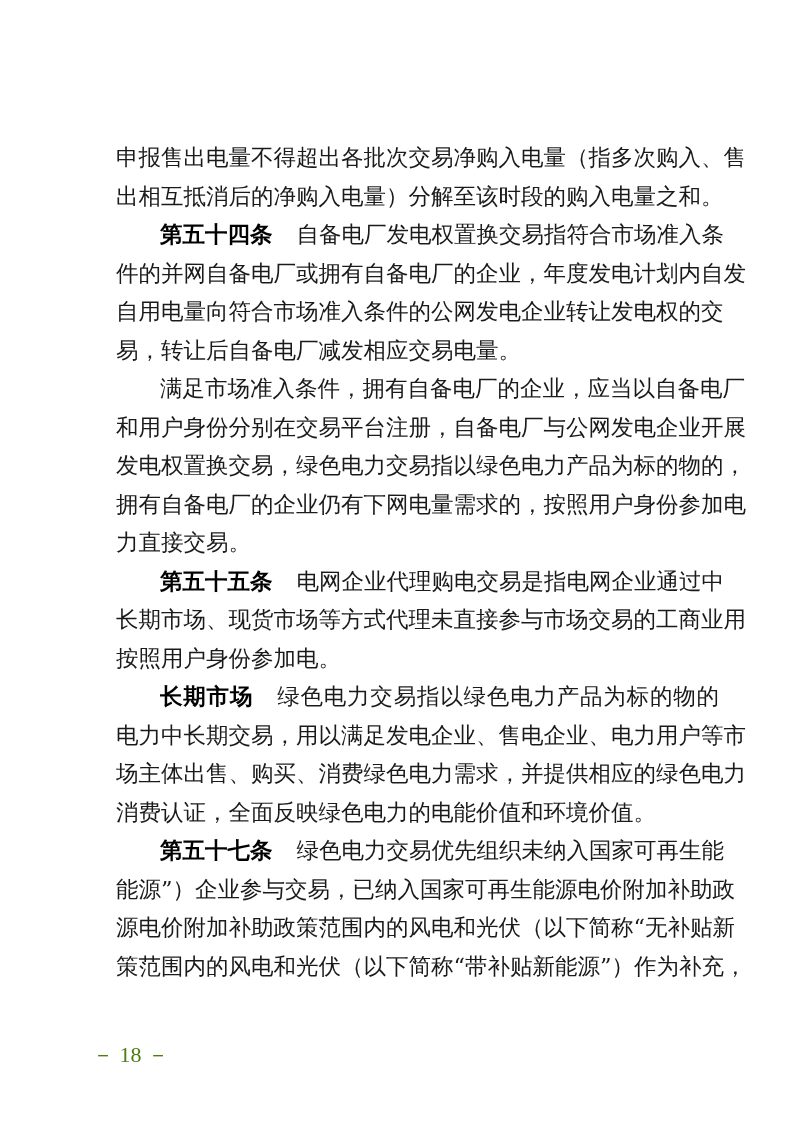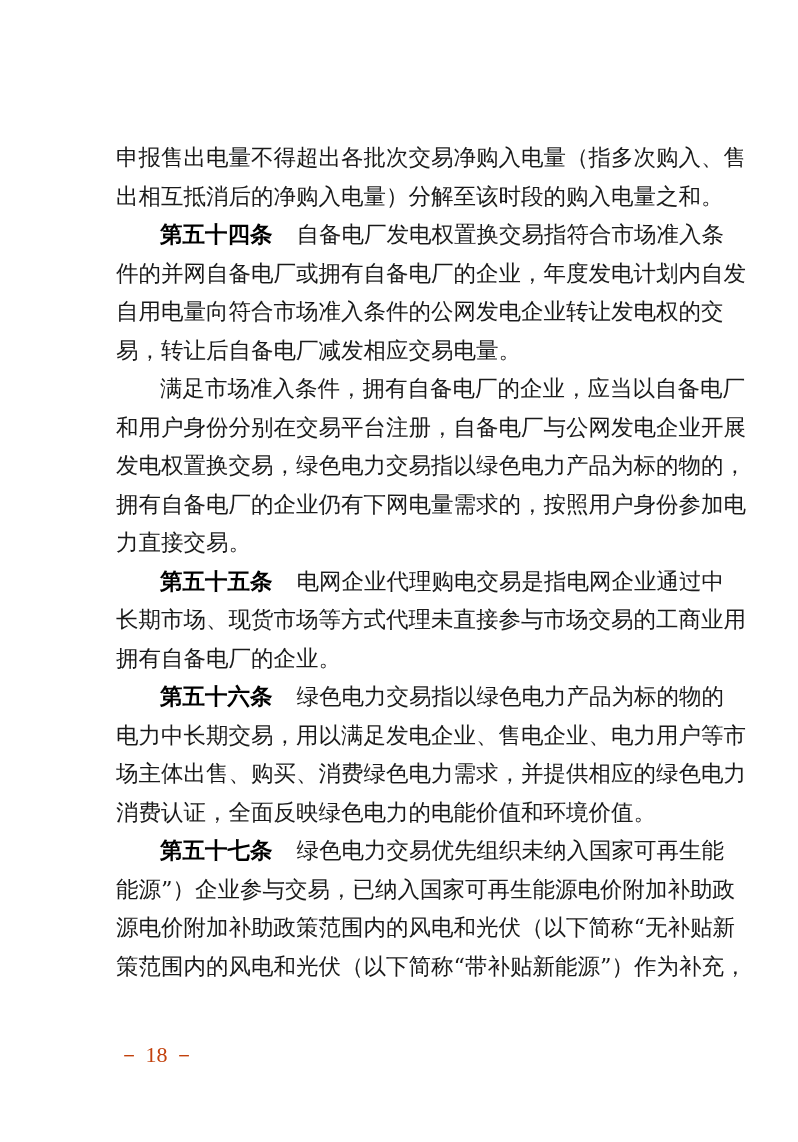--- a/index.html
+++ b/index.html
@@ -38,25 +38,25 @@
       padding-left: 44px;
     }
     .article-no {
       font-weight: bold;
       font-family: Liberation Sans, sans-serif;
       color: #000000;
       margin-right: 24px;
     }
     .page-number {
       position: absolute;
-      left: 118px;
+      left: 92px;
       top: 1040px;
       font-family: "Liberation Serif", "DejaVu Serif", serif;
       font-size: 22px;
-      color: #c2410c;
+      color: #4d7c0f;
     }
   </style>
 </head>
 <body>
 
 <div class="page">
 
   <div>
     <div class="line">申报售出电量不得超出各批次交易净购入电量（指多次购入、售</div>
     <div class="line last">出相互抵消后的净购入电量）分解至该时段的购入电量之和。</div>
@@ -73,25 +73,25 @@
     <div class="line indent">满足市场准入条件，拥有自备电厂的企业，应当以自备电厂</div>
     <div class="line">和用户身份分别在交易平台注册，自备电厂与公网发电企业开展</div>
     <div class="line">发电权置换交易，绿色电力交易指以绿色电力产品为标的物的，</div>
     <div class="line">拥有自备电厂的企业仍有下网电量需求的，按照用户身份参加电</div>
     <div class="line last">力直接交易。</div>
   </div>
 
   <div>
     <div class="line indent"><span class="article-no">第五十五条</span><span>电网企业代理购电交易是指电网企业通过中</span></div>
     <div class="line">长期市场、现货市场等方式代理未直接参与市场交易的工商业用</div>
-    <div class="line last">拥有自备电厂的企业。</div>
+    <div class="line last">按照用户身份参加电。</div>
   </div>
 
   <div>
-    <div class="line indent"><span class="article-no">第五十六条</span><span>绿色电力交易指以绿色电力产品为标的物的</span></div>
+    <div class="line indent"><span class="article-no">长期市场</span><span>绿色电力交易指以绿色电力产品为标的物的</span></div>
     <div class="line">电力中长期交易，用以满足发电企业、售电企业、电力用户等市</div>
     <div class="line">场主体出售、购买、消费绿色电力需求，并提供相应的绿色电力</div>
     <div class="line last">消费认证，全面反映绿色电力的电能价值和环境价值。</div>
   </div>
 
   <div>
     <div class="line indent"><span class="article-no">第五十七条</span><span>绿色电力交易优先组织未纳入国家可再生能</span></div>
     <div class="line">能源”）企业参与交易，已纳入国家可再生能源电价附加补助政</div>
     <div class="line">源电价附加补助政策范围内的风电和光伏（以下简称“无补贴新</div>
     <div class="line">策范围内的风电和光伏（以下简称“带补贴新能源”）作为补充，</div>

